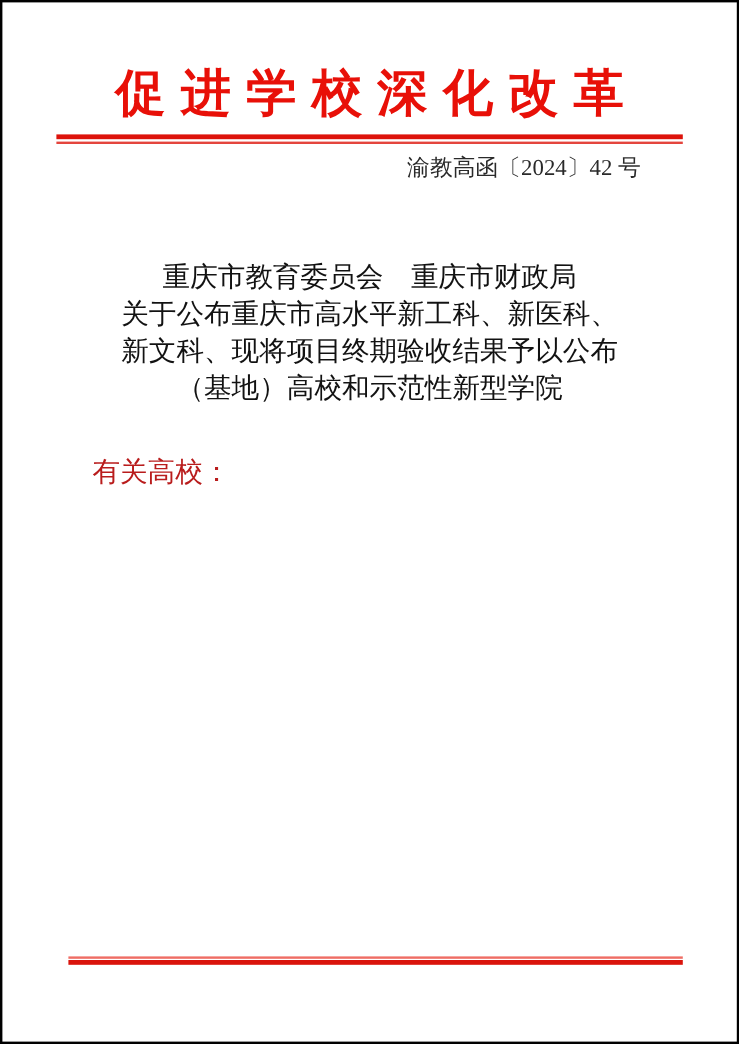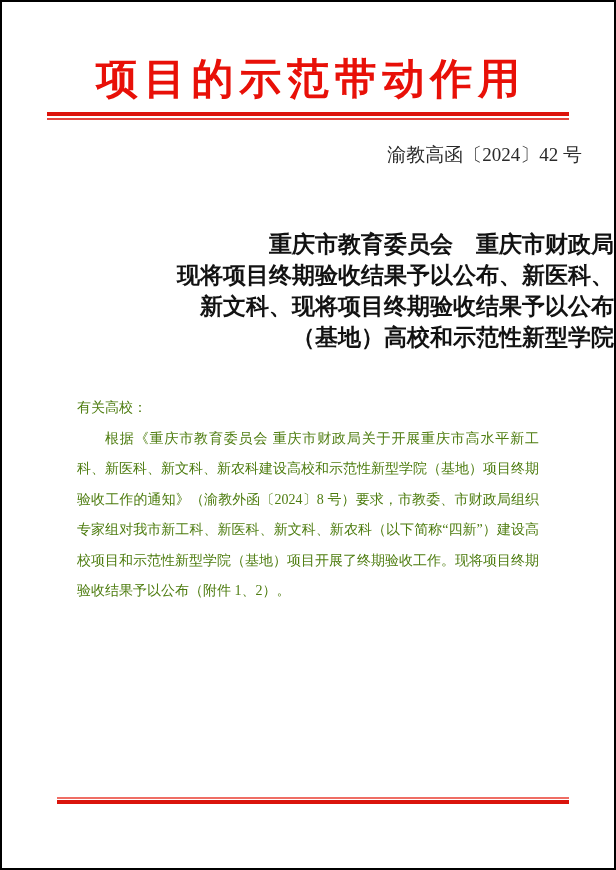--- a/index.html
+++ b/index.html
@@ -40,47 +40,47 @@
     background: #dd130b;
   }
   .red-divider .gap {
     height: 2px;
   }
   .red-divider .thin {
     height: 2px;
     background: #e4453d;
   }
   .doc-no {
-    margin-top: 23px;
-    padding-right: 32px;
+    margin-top: 9px;
+    padding-right: 80px;
     text-align: right;
     font-size: 19px;
     line-height: 24px;
     color: #2a2a2a;
   }
   
   .title {
     margin: 62px 0 0 0;
-    text-align: right;
+    text-align: center;
     font-size: 23px;
-    font-weight: bold;
+    font-weight: normal;
     line-height: 31px;
     color: #121212;
   }
   .title .tline {
     display: block;
   }
   
   .body {
     width: 462px;
     margin: 40px auto 0 auto;
-    font-size: 14px;
+    font-size: 23px;
     line-height: 30.5px;
     text-align: justify;
-    color: #4d7c0f;
+    color: #b91c1c;
   }
   .body p {
     margin: 0;
     padding: 0;
   }
   .body .para {
     text-indent: 2em;
   }
   
   .footer-line {
@@ -100,39 +100,38 @@
     height: 4px;
     background: #da140c;
   }
 </style>
 </head>
 <body>
 
 <div class="page">
 
   <header class="letterhead">
-    <div class="org">项目的示范带动作用</div>
+    <div class="org">促进学校深化改革</div>
     <div class="red-divider">
       <div class="thick"></div>
       <div class="gap"></div>
       <div class="thin"></div>
     </div>
     <div class="doc-no">渝教高函〔2024〕42 号</div>
   </header>
 
   <h1 class="title">
     <span class="tline">重庆市教育委员会　重庆市财政局</span>
-    <span class="tline">现将项目终期验收结果予以公布、新医科、</span>
+    <span class="tline">关于公布重庆市高水平新工科、新医科、</span>
     <span class="tline">新文科、现将项目终期验收结果予以公布</span>
     <span class="tline">（基地）高校和示范性新型学院</span>
   </h1>
 
   <main class="body">
     <p class="salutation">有关高校：</p>
-    <p class="para">根据《重庆市教育委员会 重庆市财政局关于开展重庆市高水平新工科、新医科、新文科、新农科建设高校和示范性新型学院（基地）项目终期验收工作的通知》（渝教外函〔2024〕8 号）要求，市教委、市财政局组织专家组对我市新工科、新医科、新文科、新农科（以下简称“四新”）建设高校项目和示范性新型学院（基地）项目开展了终期验收工作。现将项目终期验收结果予以公布（附件 1、2）。</p>
   </main>
 
   <div class="footer-line">
     <div class="thin"></div>
     <div class="gap"></div>
     <div class="thick"></div>
   </div>
 
 </div>
 

